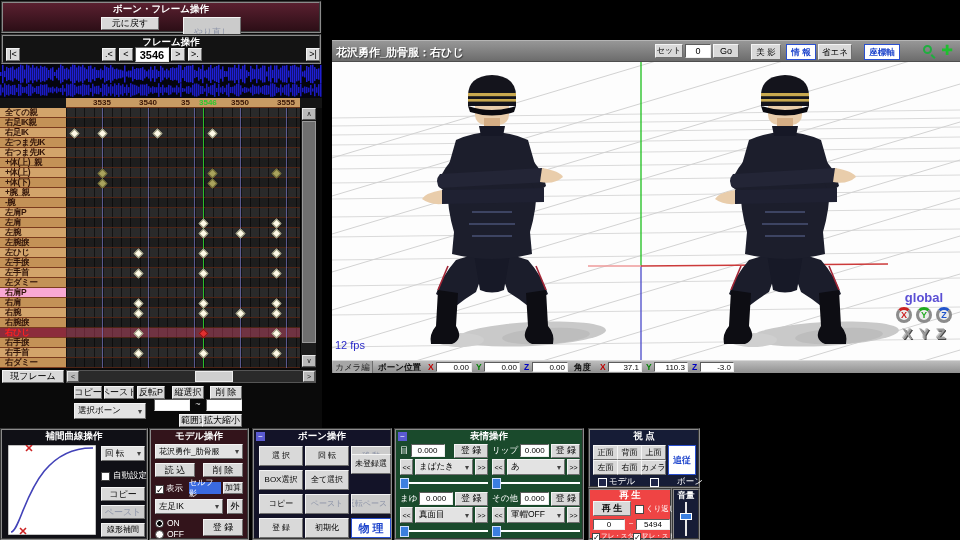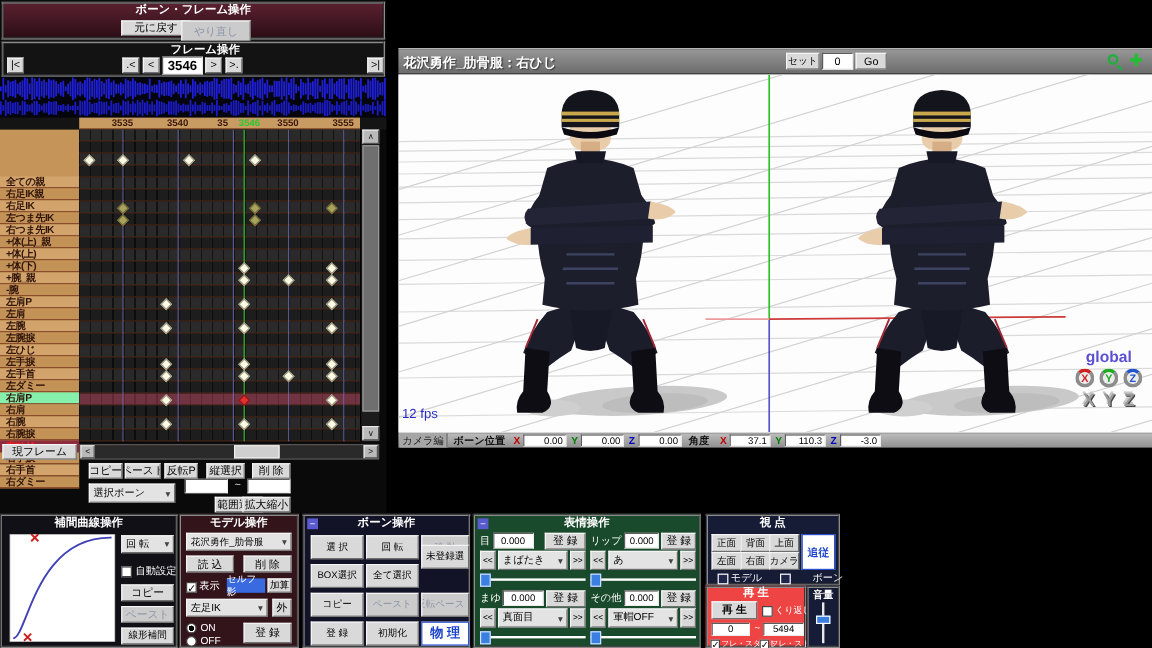--- a/index.html
+++ b/index.html
@@ -36,21 +36,21 @@
   .fsec-row{display:flex;align-items:center;gap:2px;}
 </style>
 </head>
 <body>
 
 <div class="abs" style="left:0;top:0;width:322px;height:428px;background:#0a0a0a;">
 
   <div class="abs panel" style="left:1px;top:1px;width:320px;height:32px;background:linear-gradient(180deg,#5a2030,#2c0e16);">
     <div class="ttl">ボーン・フレーム操作</div>
     <div class="btn abs" style="left:98px;top:14px;width:58px;height:13px;">元に戻す</div>
-    <div class="btn dis abs" style="left:148px;top:14px;width:58px;height:19px;">やり直し</div>
+    <div class="btn dis abs" style="left:180px;top:14px;width:58px;height:31px;">やり直し</div>
   </div>
 
   <div class="abs panel" style="left:1px;top:34px;width:320px;height:30px;background:#131313;">
     <div class="ttl" style="line-height:11px;margin-left:20px;">フレーム操作</div>
     <div class="btn abs" style="left:3px;top:12px;width:14px;height:13px;">|&lt;</div>
     <div class="btn abs" style="left:99px;top:12px;width:14px;height:13px;">.&lt;</div>
     <div class="btn abs" style="left:116px;top:12px;width:14px;height:13px;">&lt;</div>
     <div class="inp abs" style="left:132px;top:11px;width:34px;height:15px;justify-content:center;font-size:11px;font-weight:bold;">3546</div>
     <div class="btn abs" style="left:168px;top:12px;width:14px;height:13px;">&gt;</div>
     <div class="btn abs" style="left:185px;top:12px;width:14px;height:13px;">&gt;.</div>
@@ -387,39 +387,39 @@
       <span style="position: absolute; top: 0px; font-size: 8px; font-weight: bold; color: rgb(58, 22, 6); left: 36px; transform: translateX(-50%);">3535</span>
       <span style="position: absolute; top: 0px; font-size: 8px; font-weight: bold; color: rgb(58, 22, 6); left: 82px; transform: translateX(-50%);">3540</span>
       <span style="position: absolute; top: 0px; font-size: 8px; font-weight: bold; color: rgb(58, 22, 6); left: 124px; transform: translateX(-100%);">35</span>
       <span style="position: absolute; top: 0px; font-size: 8px; font-weight: bold; color: rgb(58, 22, 6); left: 174px; transform: translateX(-50%);">3550</span>
       <span style="position: absolute; top: 0px; font-size: 8px; font-weight: bold; color: rgb(58, 22, 6); left: 220px; transform: translateX(-50%);">3555</span>
       <span style="position: absolute; top: 0px; font-size: 8px; font-weight: bold; left: 133px; color: rgb(46, 200, 46);">3546</span>
     </div>
   <div class="abs" style="left:300px;top:98px;width:22px;height:10px;background:#141414;"></div>
 
   <div class="abs" id="boneNames" style="left:0;top:108px;width:66px;height:260px;background:#c49459;">
-      <div class="n-row" style="background: rgb(210, 164, 107); margin-top: 39px;">全ての親</div>
+      <div class="n-row" style="background: rgb(210, 164, 107);">全ての親</div>
       <div class="n-row" style="background: rgb(195, 146, 87);">右足IK親</div>
       <div class="n-row" style="background: rgb(210, 164, 107);">右足IK</div>
       <div class="n-row" style="background: rgb(195, 146, 87);">左つま先IK</div>
       <div class="n-row" style="background: rgb(210, 164, 107);">右つま先IK</div>
       <div class="n-row" style="background: rgb(195, 146, 87);">+体(上)_親</div>
       <div class="n-row" style="background: rgb(210, 164, 107);">+体(上)</div>
       <div class="n-row" style="background: rgb(195, 146, 87);">+体(下)</div>
       <div class="n-row" style="background: rgb(210, 164, 107);">+腕_親</div>
       <div class="n-row" style="background: rgb(195, 146, 87);">-腕</div>
       <div class="n-row" style="background: rgb(210, 164, 107);">左肩P</div>
       <div class="n-row" style="background: rgb(195, 146, 87);">左肩</div>
       <div class="n-row" style="background: rgb(210, 164, 107);">左腕</div>
       <div class="n-row" style="background: rgb(195, 146, 87);">左腕捩</div>
       <div class="n-row" style="background: rgb(210, 164, 107);">左ひじ</div>
       <div class="n-row" style="background: rgb(195, 146, 87);">左手捩</div>
       <div class="n-row" style="background: rgb(210, 164, 107);">左手首</div>
       <div class="n-row" style="background: rgb(195, 146, 87);">左ダミー</div>
-      <div class="n-row" style="background: #86efac;">右肩P</div>
+      <div class="n-row" style="background: #f9a8d4;">右肩P</div>
       <div class="n-row" style="background: rgb(195, 146, 87);">右肩</div>
       <div class="n-row" style="background: rgb(210, 164, 107);">右腕</div>
       <div class="n-row" style="background: rgb(195, 146, 87);">右腕捩</div>
       <div class="n-row" style="background: rgb(140, 44, 60); color: rgb(255, 32, 32);">右ひじ</div>
       <div class="n-row" style="background: rgb(195, 146, 87);">右手捩</div>
       <div class="n-row" style="background: rgb(210, 164, 107);">右手首</div>
       <div class="n-row" style="background: rgb(195, 146, 87);">右ダミー</div>
     </div>
   <div class="abs" id="kfGrid" style="left:66px;top:108px;width:234px;height:260px;background:#161616;overflow:hidden;">
       <div class="g-row" style="background-color: rgb(42, 42, 42);"></div>
@@ -518,20 +518,26 @@
   <div class="inp abs" style="left:206px;top:399px;width:36px;height:12px;"></div>
   <div class="btn abs" style="left:156px;top:414px;width:40px;height:13px;margin-left:23px;">範囲選択</div>
   <div class="btn abs" style="left:202px;top:414px;width:40px;height:13px;">拡大縮小</div>
 </div>
 
 <div class="abs" style="left:332px;top:40px;width:628px;height:22px;background:linear-gradient(180deg,#979797,#6c6c6c);border-top:1px solid #b5b5b5;border-bottom:1px solid #4e4e4e;">
   <div class="abs" style="left:4px;top:4px;font-size:11px;font-weight:bold;color:#fff;text-shadow:1px 1px 1px #3a3a3a;white-space:nowrap;">花沢勇作_肋骨服：右ひじ</div>
   <div class="btn abs" style="left:323px;top:3px;width:28px;height:14px;font-size:8px;">セット</div>
   <div class="inp abs" style="left:353px;top:3px;width:26px;height:14px;justify-content:center;">0</div>
   <div class="btn abs" style="left:381px;top:3px;width:26px;height:14px;">Go</div>
+  <div class="abs" id="vpToggles" style="left:419px;top:3px;width:170px;height:14px;">
+      <div class="btn" style="position: absolute; top: 0px; height: 14px; font-size: 8.5px; left: 0px; width: 28px;">美 影</div>
+      <div class="btn act" style="position: absolute; top: 0px; height: 14px; font-size: 8.5px; left: 35px; width: 28px;">情 報</div>
+      <div class="btn" style="position: absolute; top: 0px; height: 14px; font-size: 8.5px; left: 67px; width: 32px;">省エネ</div>
+      <div class="btn act" style="position: absolute; top: 0px; height: 14px; font-size: 8.5px; left: 113px; width: 34px;">座標軸</div>
+    </div>
   <div class="abs" style="left:591px;top:4px;width:13px;height:13px;">
     <div class="abs" style="left:0;top:0;width:9px;height:9px;border:2px solid #1faf3f;border-radius:50%;"></div>
     <div class="abs" style="left:9px;top:9px;width:5px;height:2px;background:#1faf3f;transform:rotate(45deg);transform-origin:0 0;"></div>
   </div>
   <div class="abs" style="left:608px;top:1px;width:14px;height:16px;color:#1fbf2f;font-size:14px;font-weight:bold;line-height:16px;text-align:center;">✚</div>
 </div>
 
 <div class="abs" style="left:332px;top:62px;width:628px;height:298px;background:#fdfdfd;overflow:hidden;">
   <svg width="628" height="298" viewBox="0 0 628 298">
     <rect width="628" height="298" fill="#fdfdfd"></rect>

